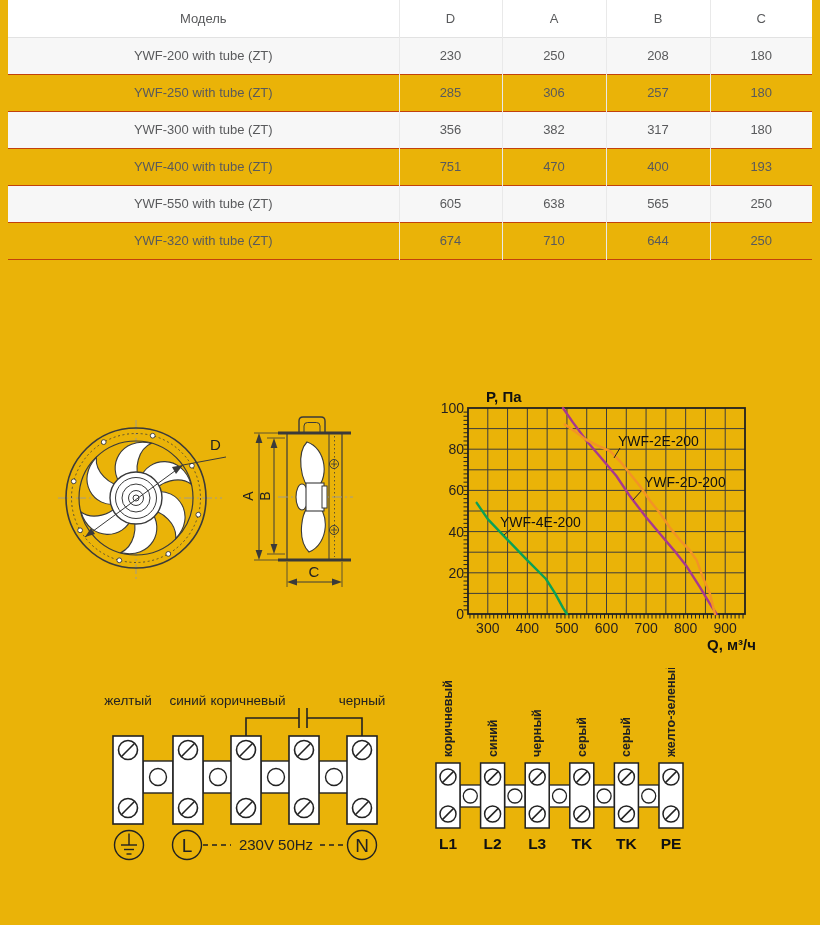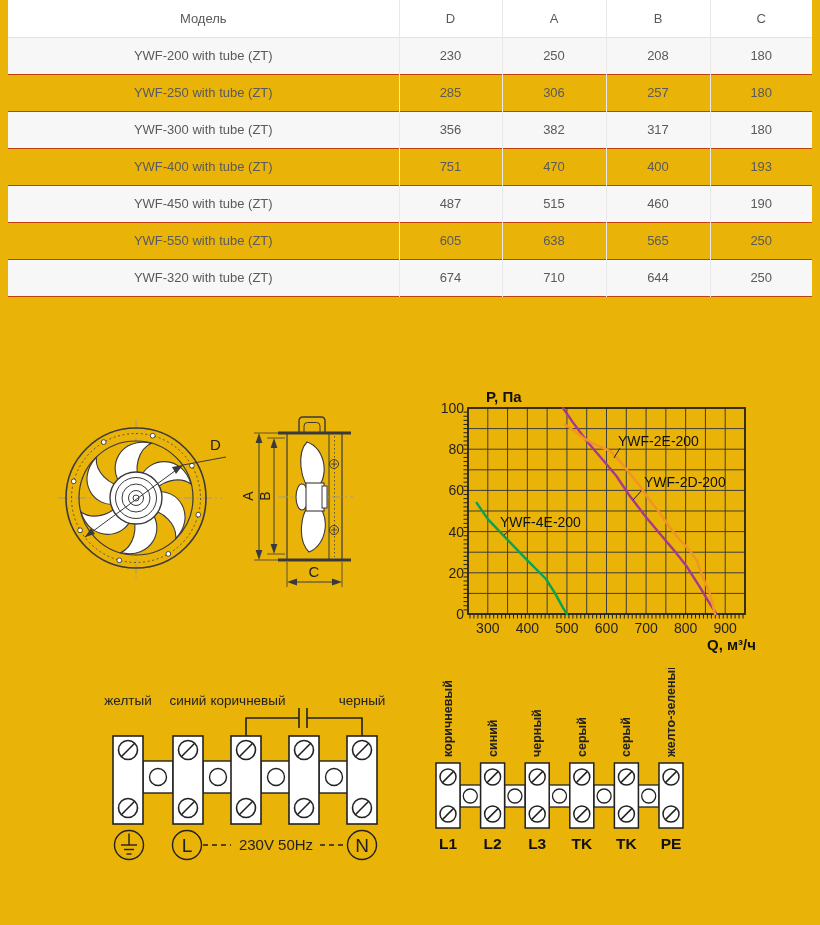--- a/index.html
+++ b/index.html
@@ -65,27 +65,20 @@
           <td>382</td>
           <td>317</td>
           <td>180</td>
         </tr>
         <tr>
           <td>YWF-400 with tube (ZT)</td>
           <td>751</td>
           <td>470</td>
           <td>400</td>
           <td>193</td>
-        </tr>
-        <tr>
-          <td>YWF-450 with tube (ZT)</td>
-          <td>487</td>
-          <td>515</td>
-          <td>460</td>
-          <td>190</td>
         </tr>
         <tr>
           <td>YWF-550 with tube (ZT)</td>
           <td>605</td>
           <td>638</td>
           <td>565</td>
           <td>250</td>
         </tr>
         <tr>
           <td>YWF-320 with tube (ZT)</td>

